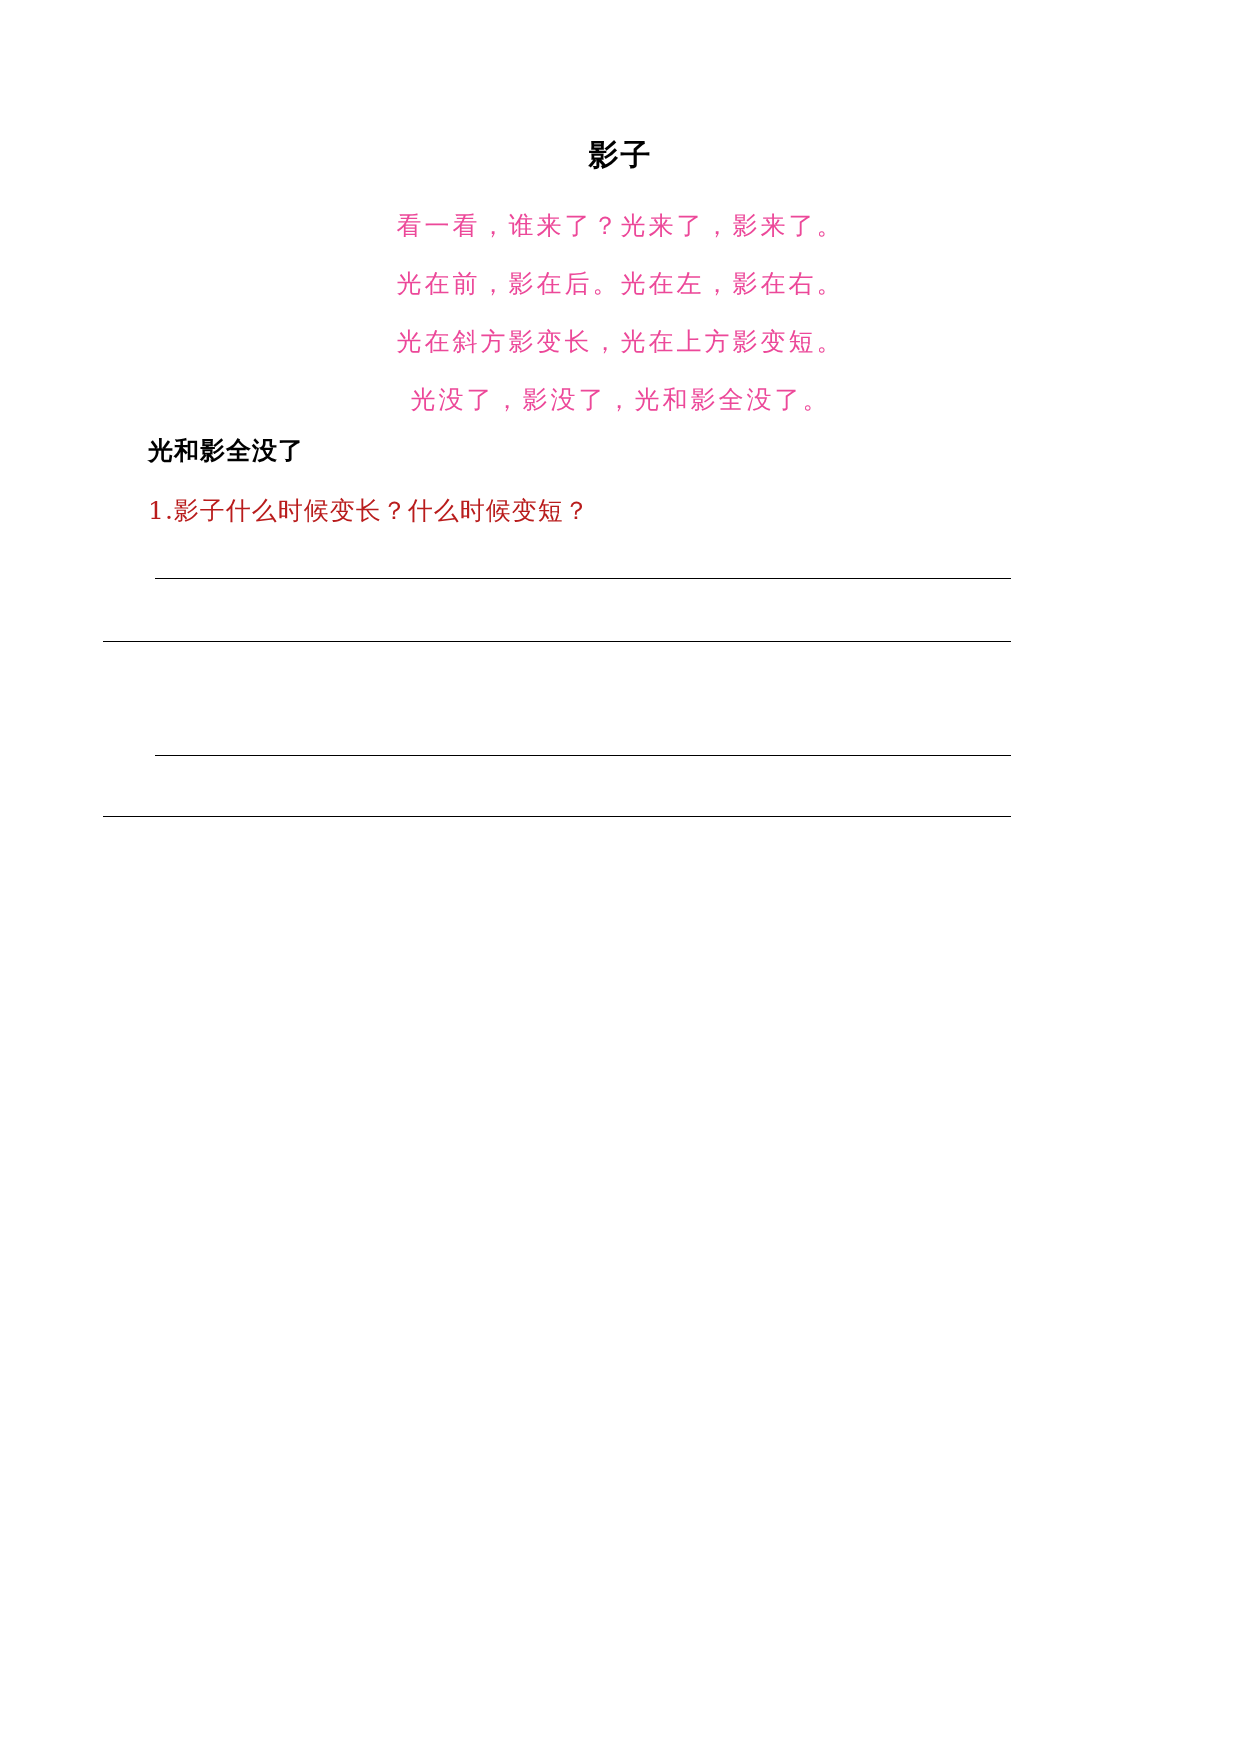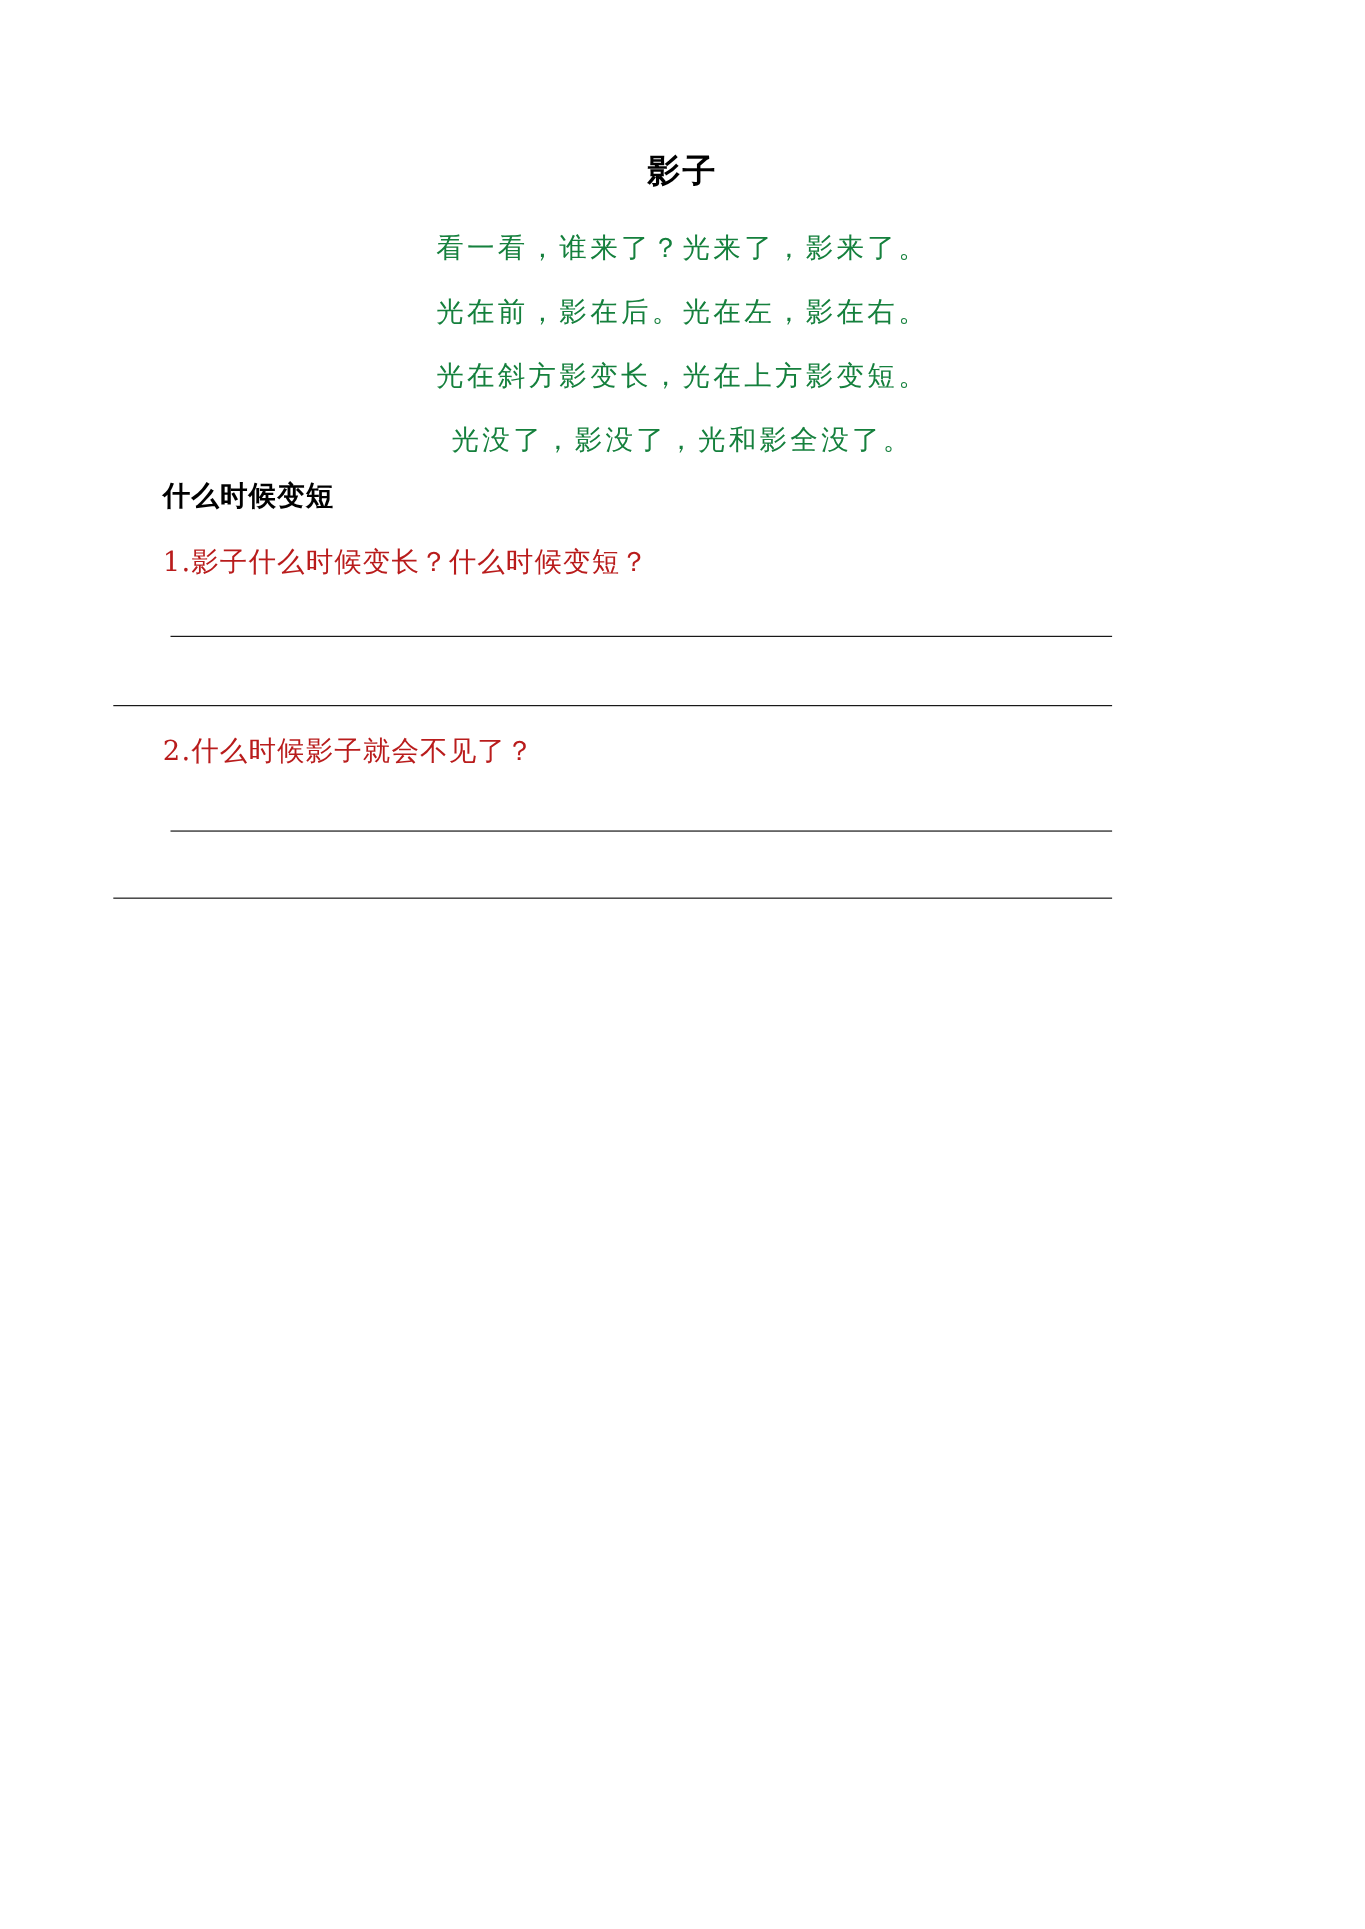--- a/index.html
+++ b/index.html
@@ -39,21 +39,21 @@
     top: 197px;
     left: 0;
     width: 1241px;
   }
   .poem-line {
     text-align: center;
     font-family: "DejaVu Serif", serif;
     font-size: 25px;
     letter-spacing: 3px;
     line-height: 58px;
-    color: #15803d;
+    color: #ec4899;
   }
   .section-heading {
     position: absolute;
     top: 434px;
     left: 148px;
     font-family: "DejaVu Sans", sans-serif;
     font-size: 25px;
     font-weight: bold;
     letter-spacing: 1px;
   }
@@ -93,23 +93,22 @@
 
   <div class="doc-title">影子</div>
 
   <div class="poem">
     <div class="poem-line">看一看，谁来了？光来了，影来了。</div>
     <div class="poem-line">光在前，影在后。光在左，影在右。</div>
     <div class="poem-line">光在斜方影变长，光在上方影变短。</div>
     <div class="poem-line">光没了，影没了，光和影全没了。</div>
   </div>
 
-  <div class="section-heading">什么时候变短</div>
+  <div class="section-heading">光和影全没了</div>
 
   <div class="question q1">1.影子什么时候变长？什么时候变短？</div>
   <div class="answer-rule rule-short rule-1"></div>
   <div class="answer-rule rule-long rule-2"></div>
 
-  <div class="question q2">2.什么时候影子就会不见了？</div>
   <div class="answer-rule rule-short rule-3"></div>
   <div class="answer-rule rule-long rule-4"></div>
 
 </div>
 
 </body></html>

